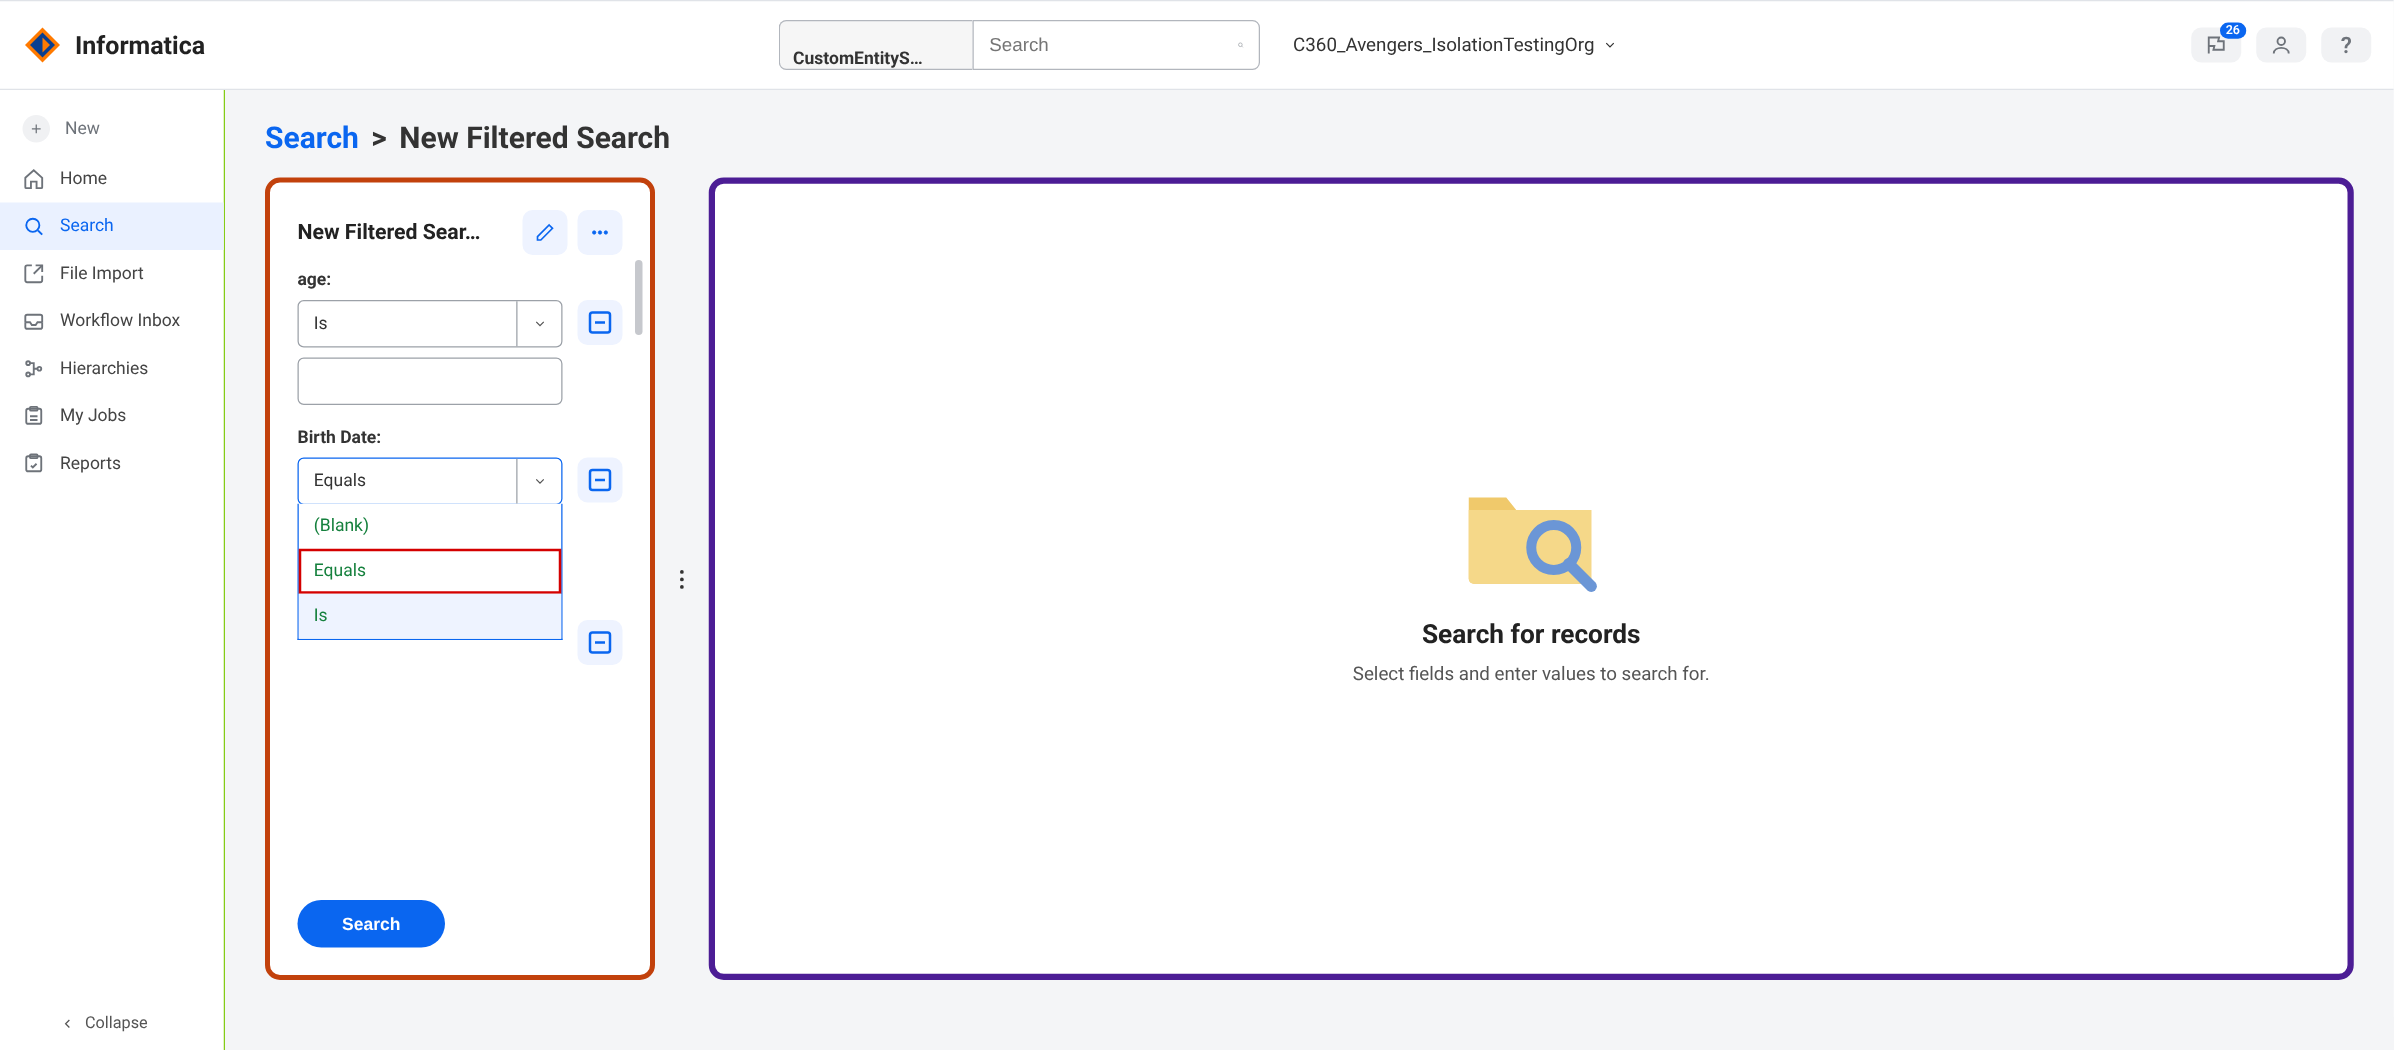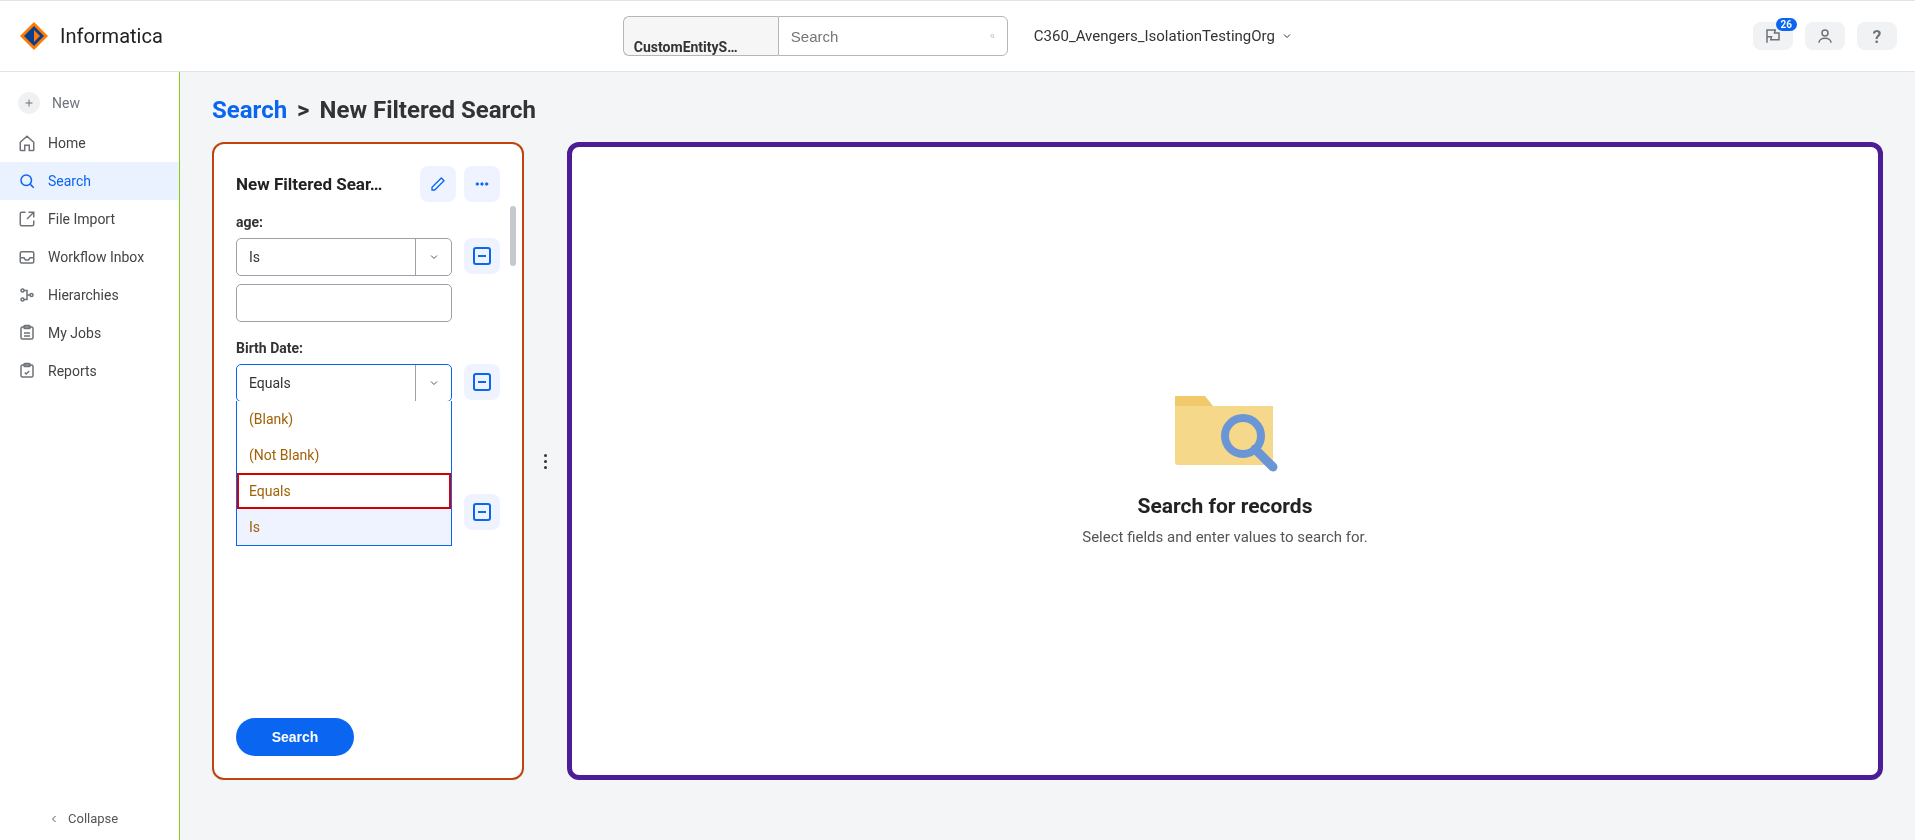--- a/index.html
+++ b/index.html
@@ -1,20 +1,20 @@
 <!DOCTYPE html>
 <html><head>
 <meta charset="utf-8">
 <style>
 * { box-sizing: border-box; margin: 0; padding: 0; }
 body { font-family: -apple-system, BlinkMacSystemFont, "Segoe UI", Roboto, Arial, sans-serif; background: #f4f5f7; color: #333; }
 .top-bar { height: 72px; background: #fff; border-top: 1px solid #e0e3e8; border-bottom: 1px solid #e0e3e8; display: flex; align-items: center; padding: 0 18px; }
 .logo-group { display: flex; align-items: center; gap: 10px; }
 .logo-mark { width: 32px; height: 32px; }
-.brand-name { font-size: 20px; font-weight: 400; color: #222; }
+.brand-name { font-size: 20px; font-weight: 700; color: #222; }
 .top-center { margin-left: auto; display: flex; align-items: center; gap: 0; }
 .entity-select { width: 155px; height: 40px; border: 1px solid #b2b6bd; border-right: none; border-radius: 6px 0 0 6px; background: #f6f6f6; display: flex; align-items: flex-end; padding: 0 10px; font-weight: 700; font-size: 14px; color: #333; cursor: pointer; justify-content: space-between; gap: 45px; }
 .search-bar { width: 230px; height: 40px; border: 1px solid #b2b6bd; border-radius: 0 6px 6px 0; display: flex; align-items: center; padding: 0 12px; background: #fff; }
 .search-bar input { flex: 1; border: none; outline: none; font-size: 15px; color: #333; }
 .search-bar svg { color: #7a7f87; }
 .org-select { margin-left: 26px; display: flex; align-items: center; gap: 6px; font-size: 15px; color: #333; cursor: pointer; }
 .top-right { margin-left: auto; display: flex; align-items: center; gap: 12px; }
 .icon-btn { width: 40px; height: 28px; border-radius: 8px; background: #f1f2f4; display: flex; align-items: center; justify-content: center; cursor: pointer; position: relative; }
 .badge { position: absolute; top: -4px; right: -4px; background: #0a66f0; color: #fff; border-radius: 10px; font-size: 10px; padding: 1px 5px; font-weight: 600; }
 
@@ -27,41 +27,41 @@
 .nav-new { color: #6e737a; }
 .nav-new .plus-circle { width: 22px; height: 22px; border-radius: 50%; background: #f0f1f3; display: flex; align-items: center; justify-content: center; }
 .collapse { margin-top: auto; padding: 14px 18px 14px 48px; font-size: 13px; color: #555; display: flex; align-items: center; gap: 8px; cursor: pointer; }
 
 .main { flex: 1; padding: 24px 32px; overflow: auto; }
 .breadcrumb { display: flex; align-items: center; gap: 10px; margin-bottom: 18px; font-size: 24px; font-weight: 700; }
 .breadcrumb .crumb-link { color: #0a66f0; }
 .breadcrumb .sep { color: #333; font-weight: 700; }
 
 .panel-row { display: flex; gap: 20px; align-items: stretch; position: relative; }
-.filter-panel { width: 312px; background: #fff; border: 2px solid #c2410c; border-radius: 12px; padding: 22px; position: relative; }
+.filter-panel { width: 312px; background: #fff; border: 4px solid #c2410c; border-radius: 12px; padding: 22px; position: relative; }
 .filter-header { display: flex; align-items: center; gap: 8px; margin-bottom: 12px; }
 .filter-title { font-size: 17px; font-weight: 700; color: #222; flex: 1; white-space: nowrap; overflow: hidden; text-overflow: ellipsis; }
 .soft-btn { width: 36px; height: 36px; border-radius: 8px; background: #eef3ff; display: flex; align-items: center; justify-content: center; cursor: pointer; }
 .soft-btn svg { stroke: #0a66f0; }
 
 .field-block { margin-bottom: 18px; }
 .field-label { font-size: 14px; font-weight: 700; color: #333; margin-bottom: 8px; }
 .field-row { display: flex; align-items: flex-start; gap: 12px; }
 .select-wrap { position: relative; flex: 1; }
 .select-box { width: 100%; height: 38px; border: 1px solid #9ca1a8; border-radius: 5px; display: flex; align-items: center; background: #fff; }
 .select-text { flex: 1; padding: 0 12px; font-size: 14px; color: #333; }
 .select-arrow { width: 36px; height: 100%; border-left: 1px solid #9ca1a8; display: flex; align-items: center; justify-content: center; }
 .text-input { width: 100%; height: 38px; border: 1px solid #9ca1a8; border-radius: 5px; margin-top: 8px; padding: 0 12px; font-size: 14px; }
 .remove-btn { width: 36px; height: 36px; border-radius: 8px; background: #eef3ff; display: flex; align-items: center; justify-content: center; cursor: pointer; }
 .remove-glyph { width: 18px; height: 18px; border: 2px solid #0a66f0; border-radius: 3px; position: relative; }
 .remove-glyph::after { content: ""; position: absolute; left: 3px; right: 3px; top: 50%; height: 2px; background: #0a66f0; transform: translateY(-50%); }
 
 .select-open .select-box { border: 1px solid #0a66f0; }
 .dropdown { position: absolute; top: 37px; left: 0; right: 0; background: #fff; border: 1px solid #0a66f0; border-top: none; z-index: 10; }
-.dropdown .opt { padding: 10px 12px; font-size: 14px; color: #a16207; cursor: pointer; }
+.dropdown .opt { padding: 10px 12px; font-size: 14px; color: #15803d; cursor: pointer; }
 .dropdown .opt.highlight { border: 2px solid #d40000; padding: 8px 10px; }
 .dropdown .opt.hovered { background: #eef3ff; }
 
 .scroll-indicator { position: absolute; right: 6px; top: 62px; width: 6px; height: 60px; background: #c6c8cd; border-radius: 3px; }
 
 .search-btn { margin-top: 170px; width: 118px; height: 38px; border-radius: 20px; background: #0a66f0; color: #fff; font-weight: 700; font-size: 14px; border: none; cursor: pointer; }
 
 .divider-handle { display: flex; flex-direction: column; justify-content: center; gap: 3px; }
 .divider-handle span { width: 3px; height: 3px; background: #333; border-radius: 50%; }
 
@@ -252,21 +252,20 @@
               <div class="select-box">
                 <span class="select-text">Equals</span>
                 <span class="select-arrow">
                   <svg width="12" height="12" viewBox="0 0 24 24" stroke="#555" stroke-width="2" fill="none">
                       <polyline points="6 9 12 15 18 9"></polyline>
                     </svg>
                 </span>
               </div>
               <div class="dropdown">
                 <div class="opt">(Blank)</div>
-                <div class="opt">(Not Blank)</div>
                 <div class="opt highlight">Equals</div>
                 <div class="opt hovered">Is</div>
               </div>
             </div>
             <div style="display:flex;flex-direction:column;gap:94px">
               <div class="remove-btn">
                 <span class="remove-glyph"></span>
               </div>
               <div class="remove-btn">
                 <span class="remove-glyph"></span>

